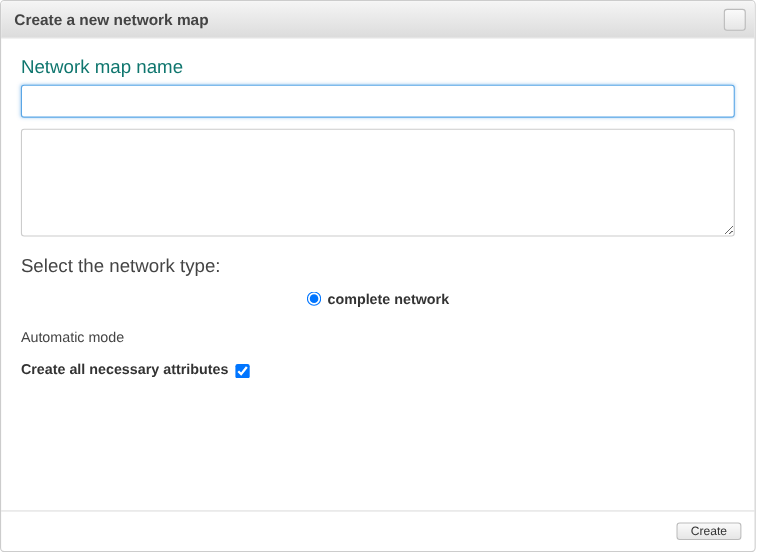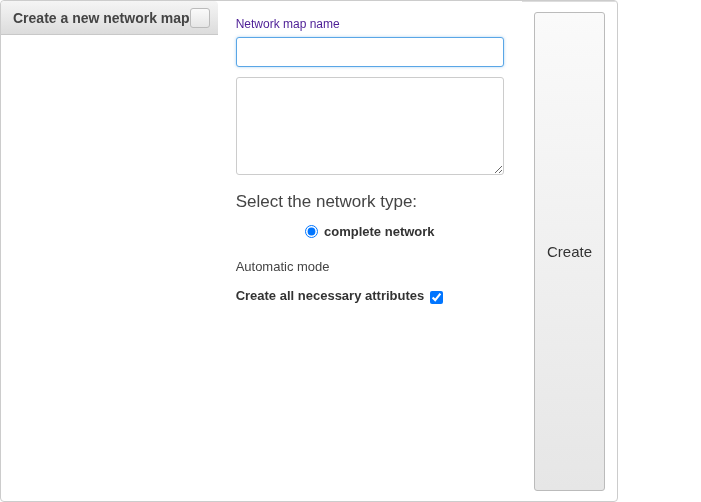--- a/index.html
+++ b/index.html
@@ -5,26 +5,26 @@
   * { box-sizing: border-box; }
   body {
     margin: 0;
     padding: 0;
     font-family: Arial, Helvetica, sans-serif;
     font-size: 13px;
     color: #333;
     background: #fff;
   }
   .dialog {
-    width: 618px;
+    width: 687px;
     height: 502px;
     border: 1px solid #ccc;
     border-radius: 4px;
     display: flex;
-    flex-direction: row;
+    flex-direction: column;
     background: #fff;
   }
   .titlebar {
     height: 34px;
     background: linear-gradient(to bottom, #f5f5f5 0%, #dcdcdc 100%);
     border-bottom: 1px solid #c8c8c8;
     border-top-left-radius: 4px;
     border-top-right-radius: 4px;
     display: flex;
     align-items: center;
@@ -43,22 +43,22 @@
     border: 1px solid #bbb;
     border-radius: 3px;
     cursor: pointer;
   }
   .content {
     flex: 1;
     padding: 16px 18px 8px 18px;
     overflow: auto;
   }
   .field-label {
-    font-size: 12px;
-    color: #4c1d95;
+    font-size: 17px;
+    color: #0f766e;
     margin-bottom: 6px;
   }
   .name-input {
     width: 100%;
     height: 30px;
     padding: 4px 8px;
     font-size: 14px;
     border: 1px solid #5aa6e6;
     border-radius: 3px;
     outline: none;
@@ -114,22 +114,22 @@
     margin-left: 6px;
   }
   .buttonbar {
     border-top: 1px solid #ddd;
     padding: 10px 12px;
     display: flex;
     justify-content: flex-end;
     gap: 6px;
   }
   .btn {
-    padding: 12px 12px;
-    font-size: 15px;
+    padding: 1px 12px;
+    font-size: 11px;
     color: #333;
     background: linear-gradient(to bottom, #fafafa, #e6e6e6);
     border: 1px solid #bbb;
     border-radius: 3px;
     cursor: pointer;
   }
 </style>
 </head>
 <body>
 

